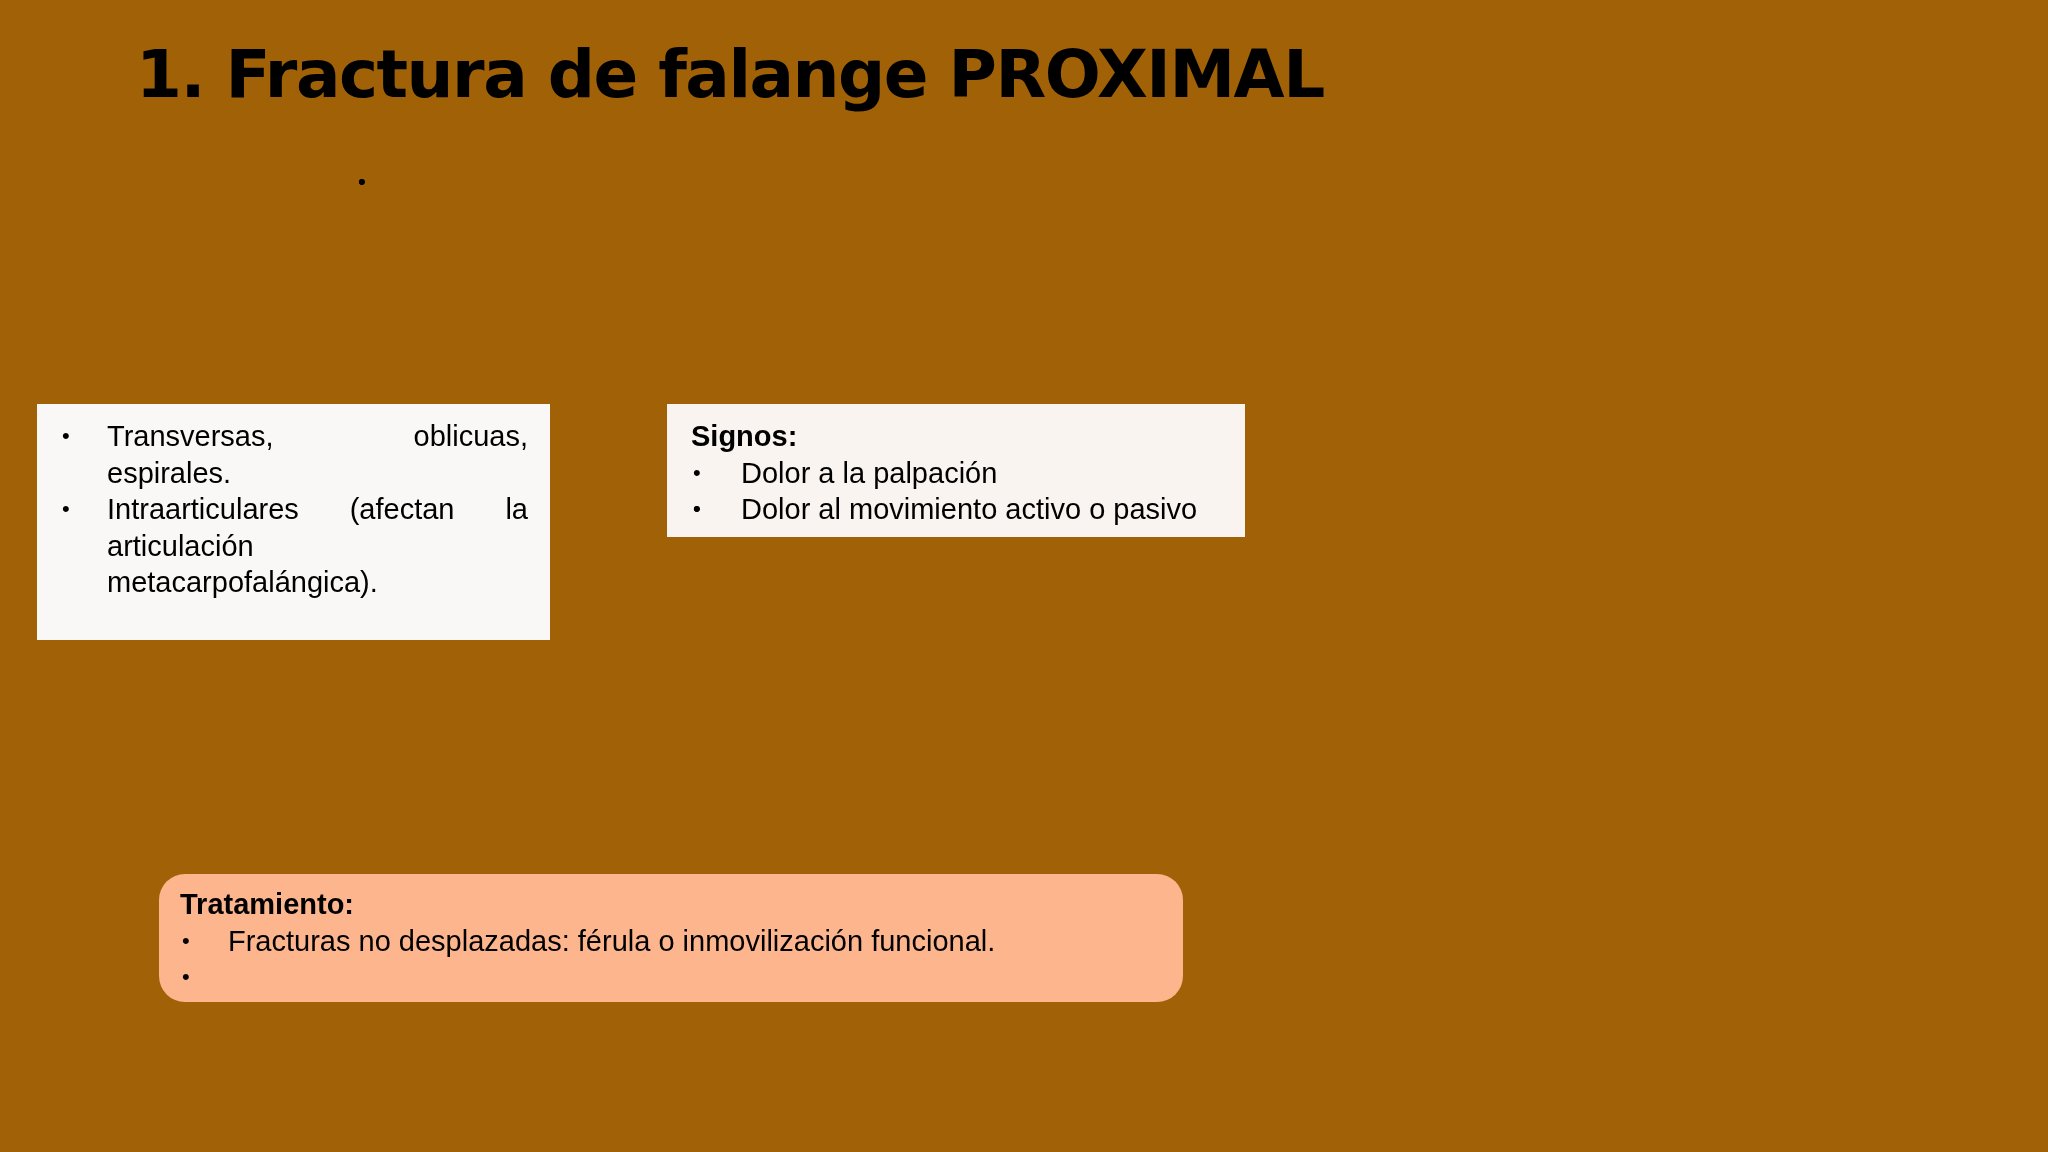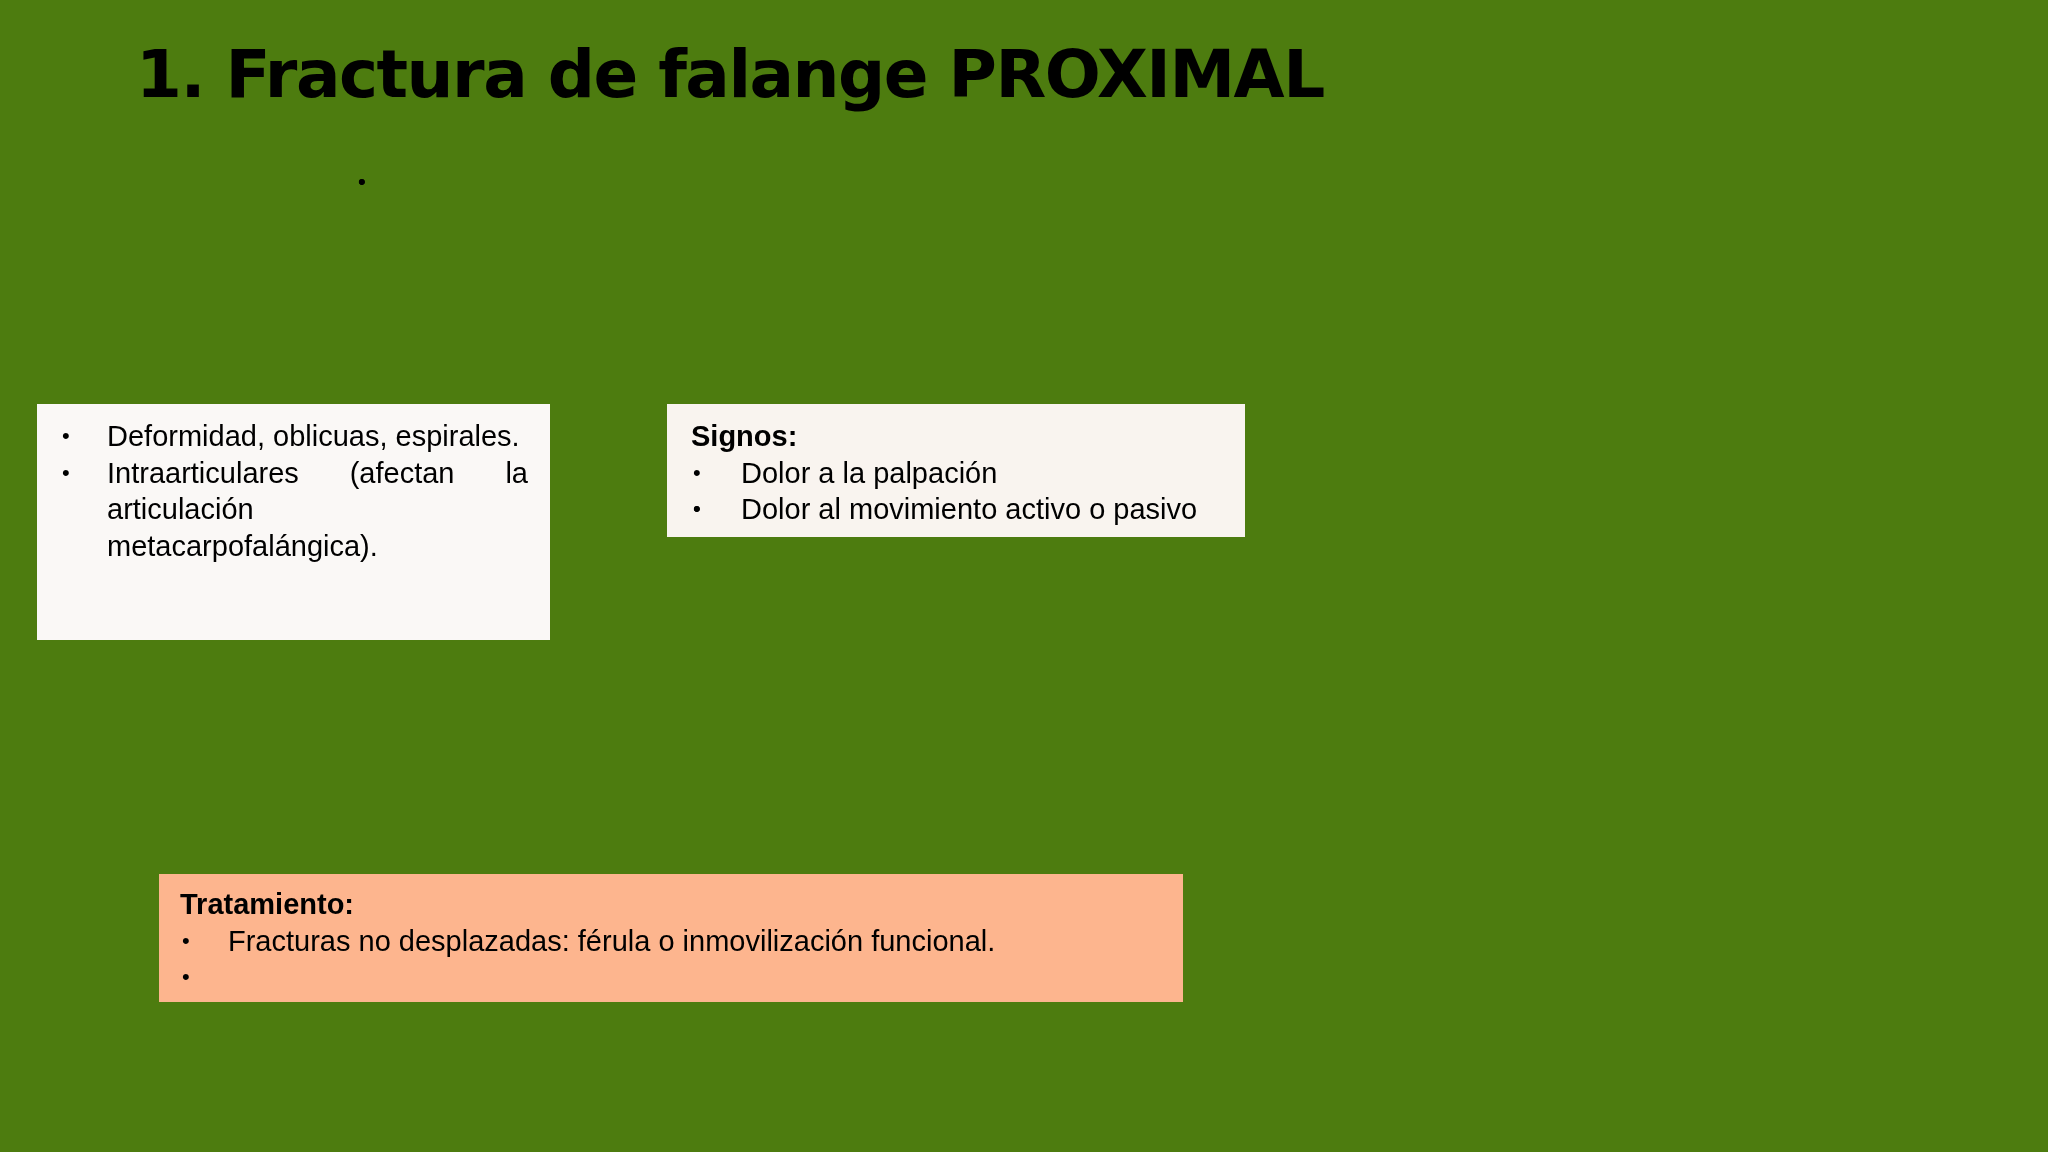--- a/index.html
+++ b/index.html
@@ -12,21 +12,21 @@
       height: 1152px;
       position: relative;
       overflow: hidden;
       font-family: "Liberation Sans", sans-serif;
       color: #000000;
     }
     .slide {
       position: absolute;
       left: 0; top: 0;
       width: 2048px; height: 1152px;
-      background: #4d7c0f;
+      background: #a16207;
     }
     .title {
       position: absolute;
       left: 136px;
       top: 30px;
       margin: 0;
       font-family: "DejaVu Sans", sans-serif;
       font-weight: bold;
       font-size: 66px;
       letter-spacing: -1.5px;
@@ -101,20 +101,21 @@
     }
     .box-signos .bullet-list li { padding-left: 50px; }
     .box-signos .bullet { left: 2px; }
     .box-tratamiento {
       left: 159px;
       top: 874px;
       width: 1024px;
       height: 128px;
       background: #fdb58e;
       padding: 12px 20px 0 21px;
+      border-radius: 26px;
     }
     .box-tratamiento .bullet-list li { padding-left: 48px; }
     .box-tratamiento .bullet { left: 2px; }
   </style>
 </head>
 <body>
 
 <div class="slide">
 
   <h1 class="title">1. Fractura de falange PROXIMAL</h1>
@@ -125,21 +126,21 @@
     </li>
     <li>
       <span class="bullet">•</span>
     </li>
   </ul>
 
   <div class="box box-tipos">
     <ul class="bullet-list">
       <li>
         <span class="bullet">•</span>
-        <span>Deformidad, oblicuas, espirales.</span>
+        <span>Transversas, oblicuas, espirales.</span>
       </li>
       <li>
         <span class="bullet">•</span>
         <span>Intraarticulares (afectan la articulación metacarpofalángica).</span>
       </li>
     </ul>
   </div>
 
   <div class="box box-signos">
     <p class="box-heading">Signos:</p>

